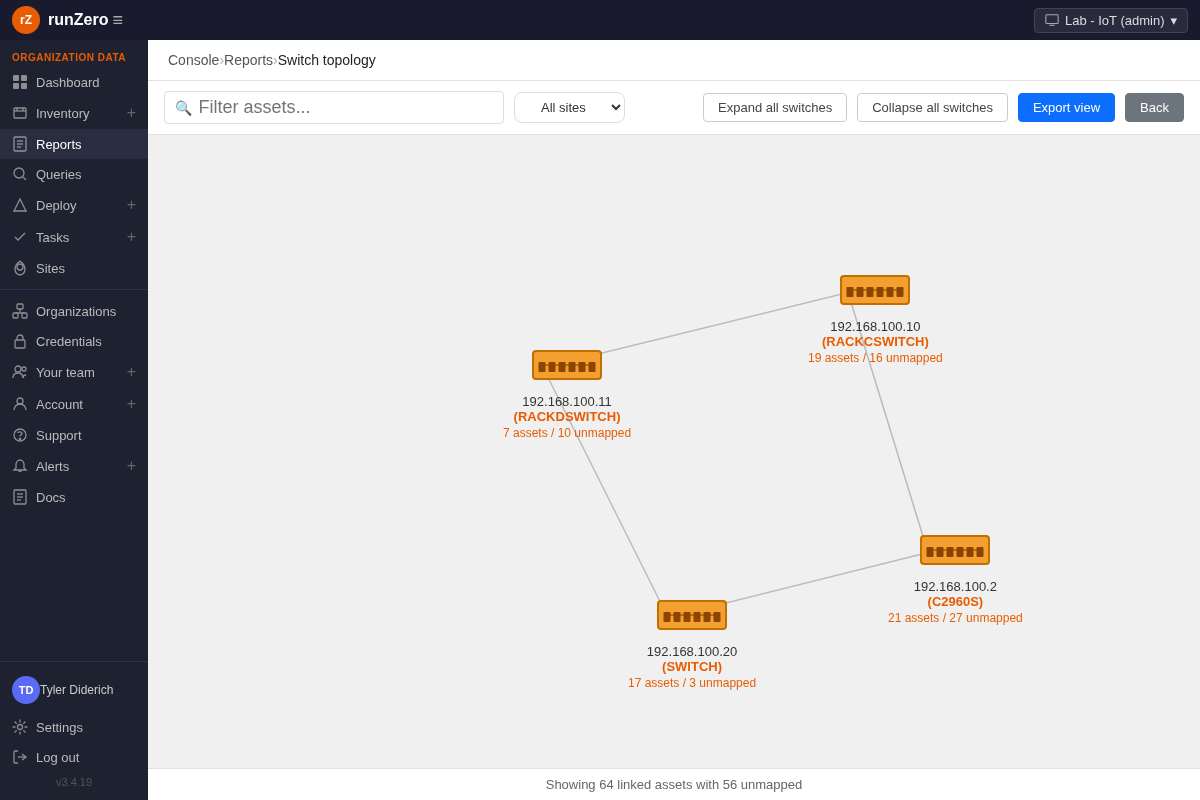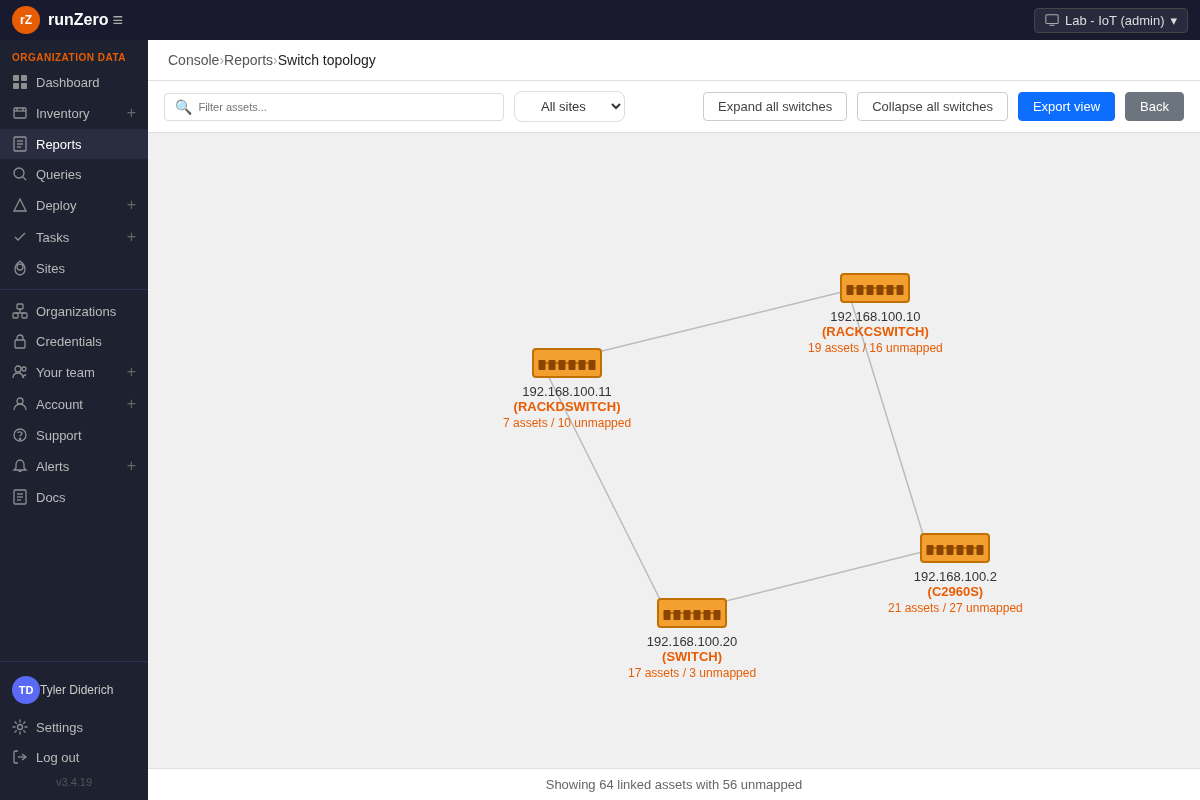--- a/index.html
+++ b/index.html
@@ -111,21 +111,21 @@
       border: 1px solid #ddd;
       border-radius: 4px;
       padding: 5px 10px;
       gap: 6px;
       flex: 0 0 340px;
       background: white;
     }
     .search-box input {
       border: none;
       outline: none;
-      font-size: 11px;
+      font-size: 18px;
       color: #555;
       width: 100%;
       background: transparent;
     }
     .search-icon-inner { color: #aaa; font-size: 14px; }
     .site-select {
       border: 1px solid #ddd;
       border-radius: 8px;
       padding: 6px 22px;
       font-size: 13px;
@@ -209,21 +209,21 @@
       left: 50%;
       transform: translate(-50%, -50%);
       margin-top: 2px;
     }
     .switch-port {
       width: 7px;
       height: 10px;
       background: #8B4500;
       border-radius: 1px;
     }
-    .switch-label-ip { font-size: 13px; color: #333; font-weight: 400; margin-top: 6px; text-align: center; }
+    .switch-label-ip { font-size: 13px; color: #333; font-weight: 400; margin-top: 14px; text-align: center; }
     .switch-label-name { font-size: 13px; color: #e85d04; font-weight: 600; text-align: center; }
     .switch-label-assets { font-size: 12px; color: #e85d04; text-align: center; margin-top: 2px; }
 
     
     .topology-footer {
       background: white;
       border-top: 1px solid #e0e0e0;
       padding: 8px 4px;
       text-align: center;
       font-size: 13px;

